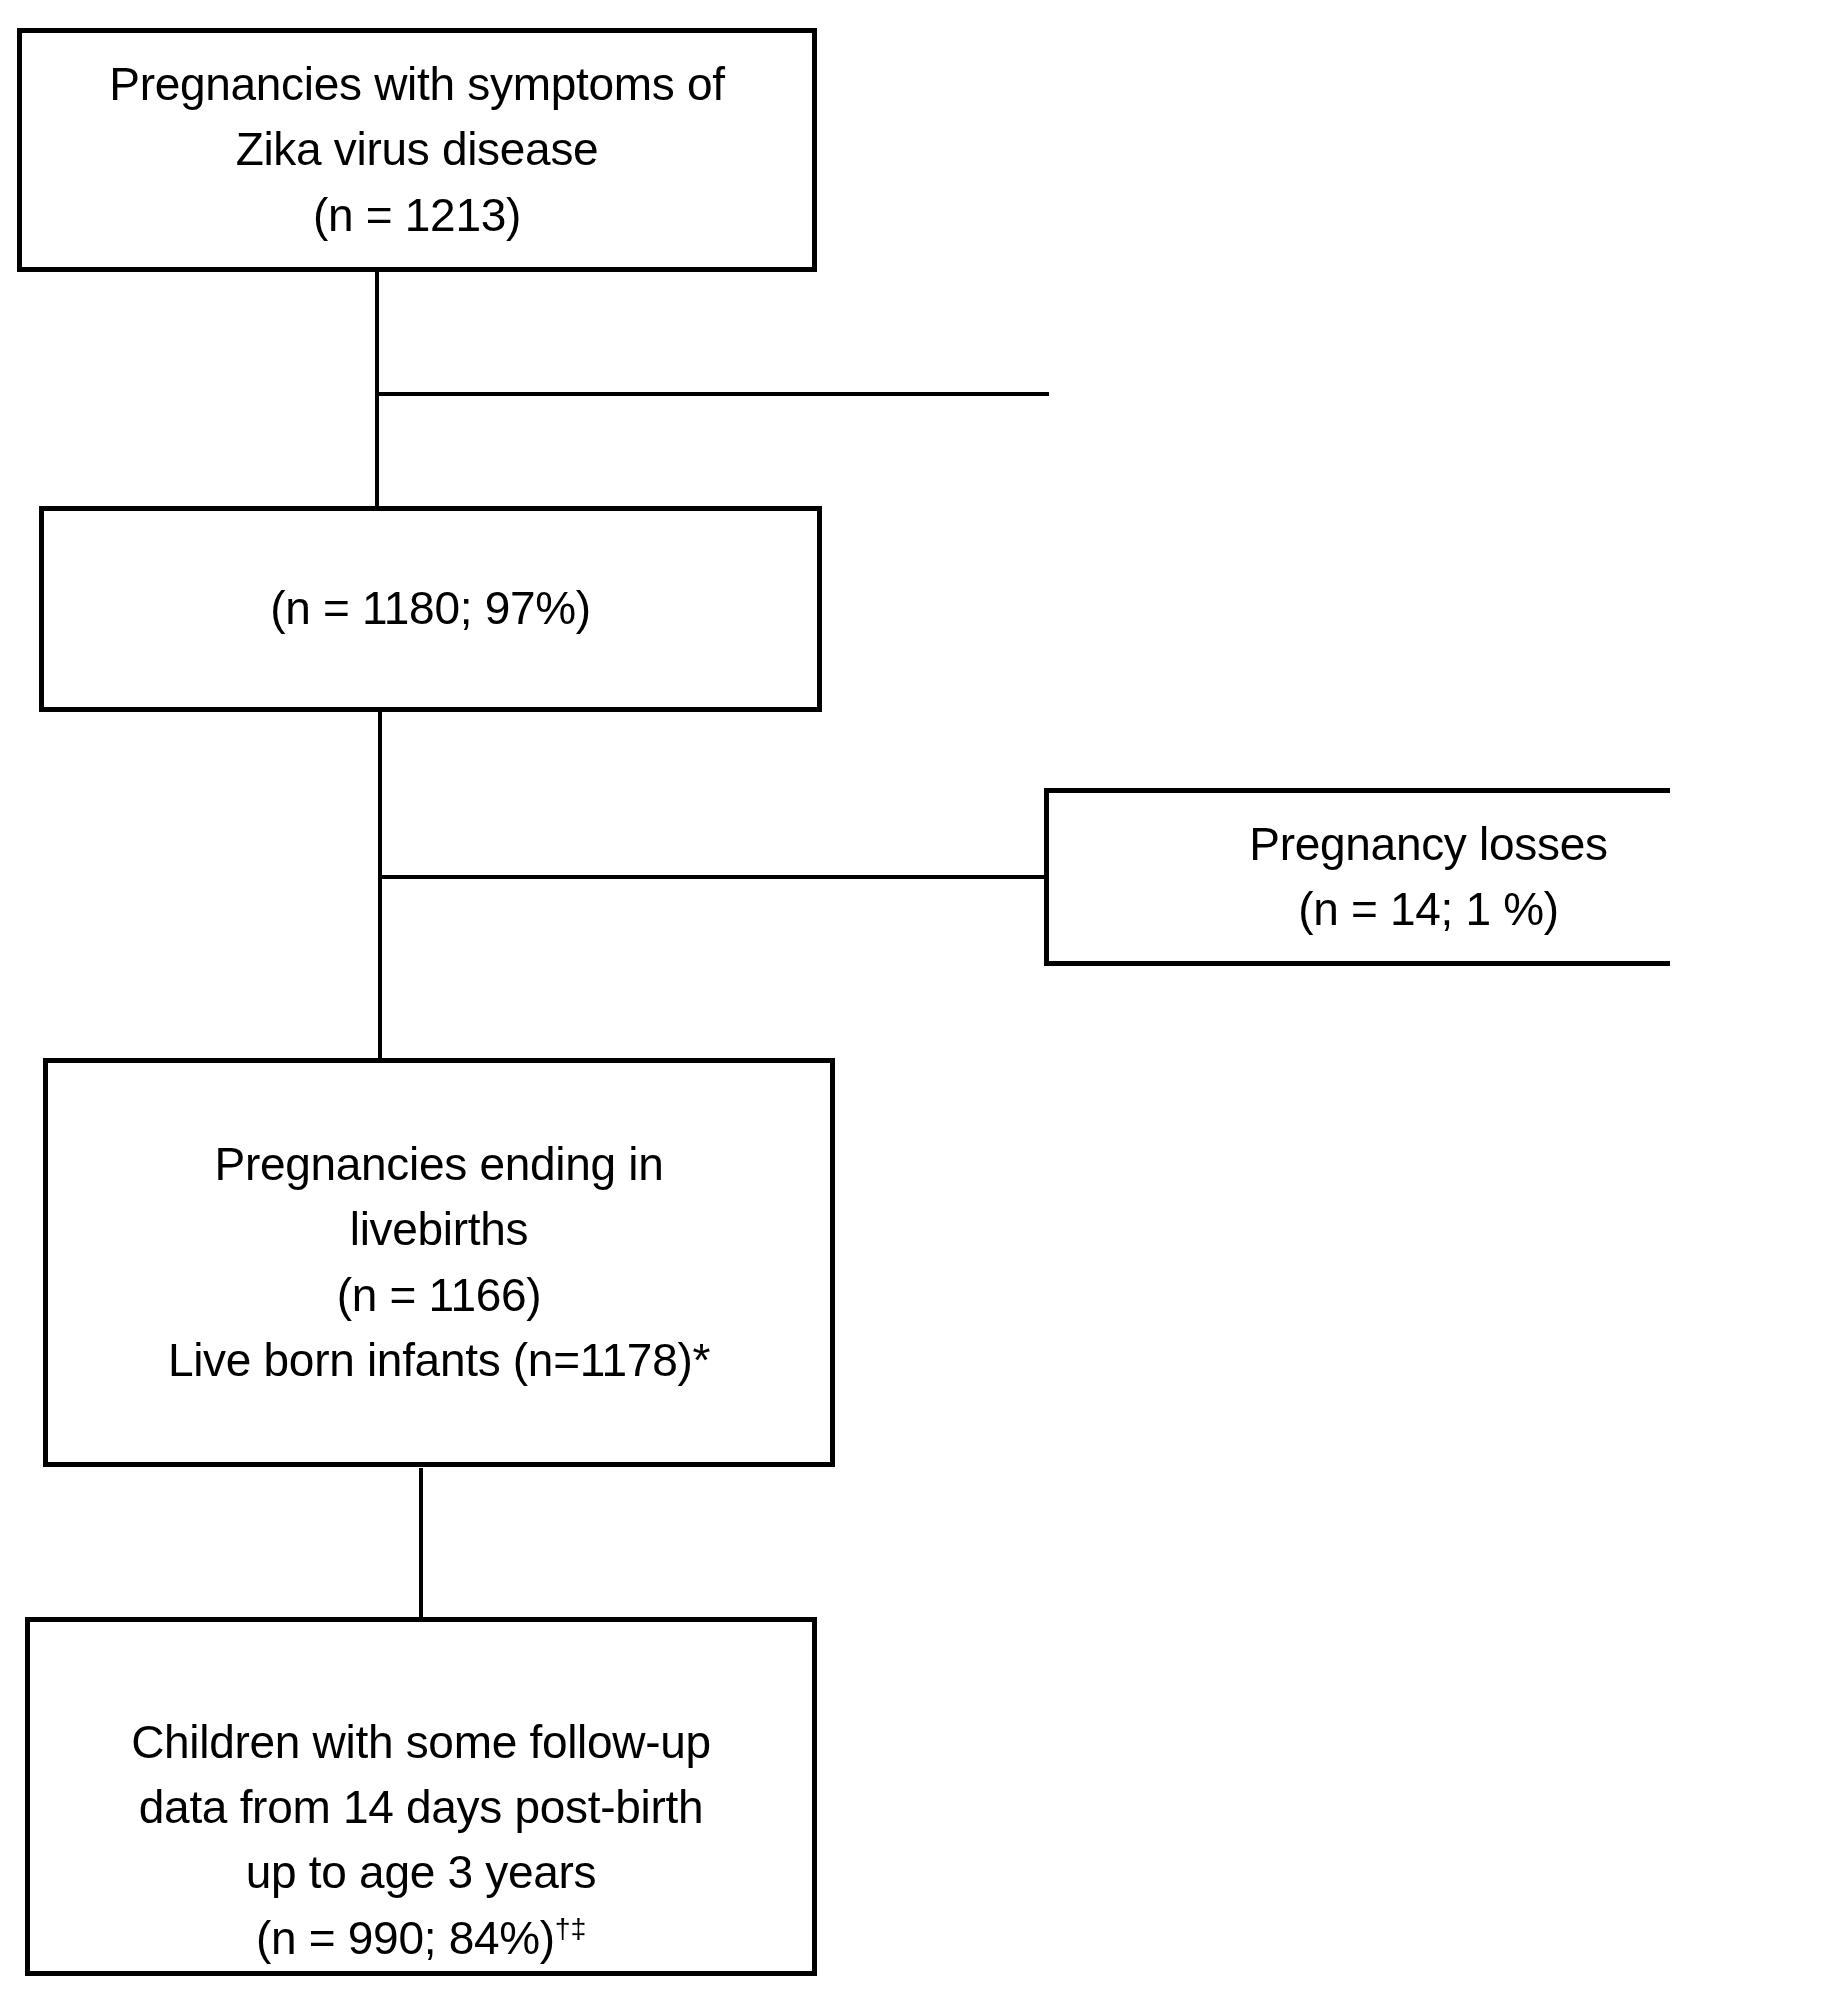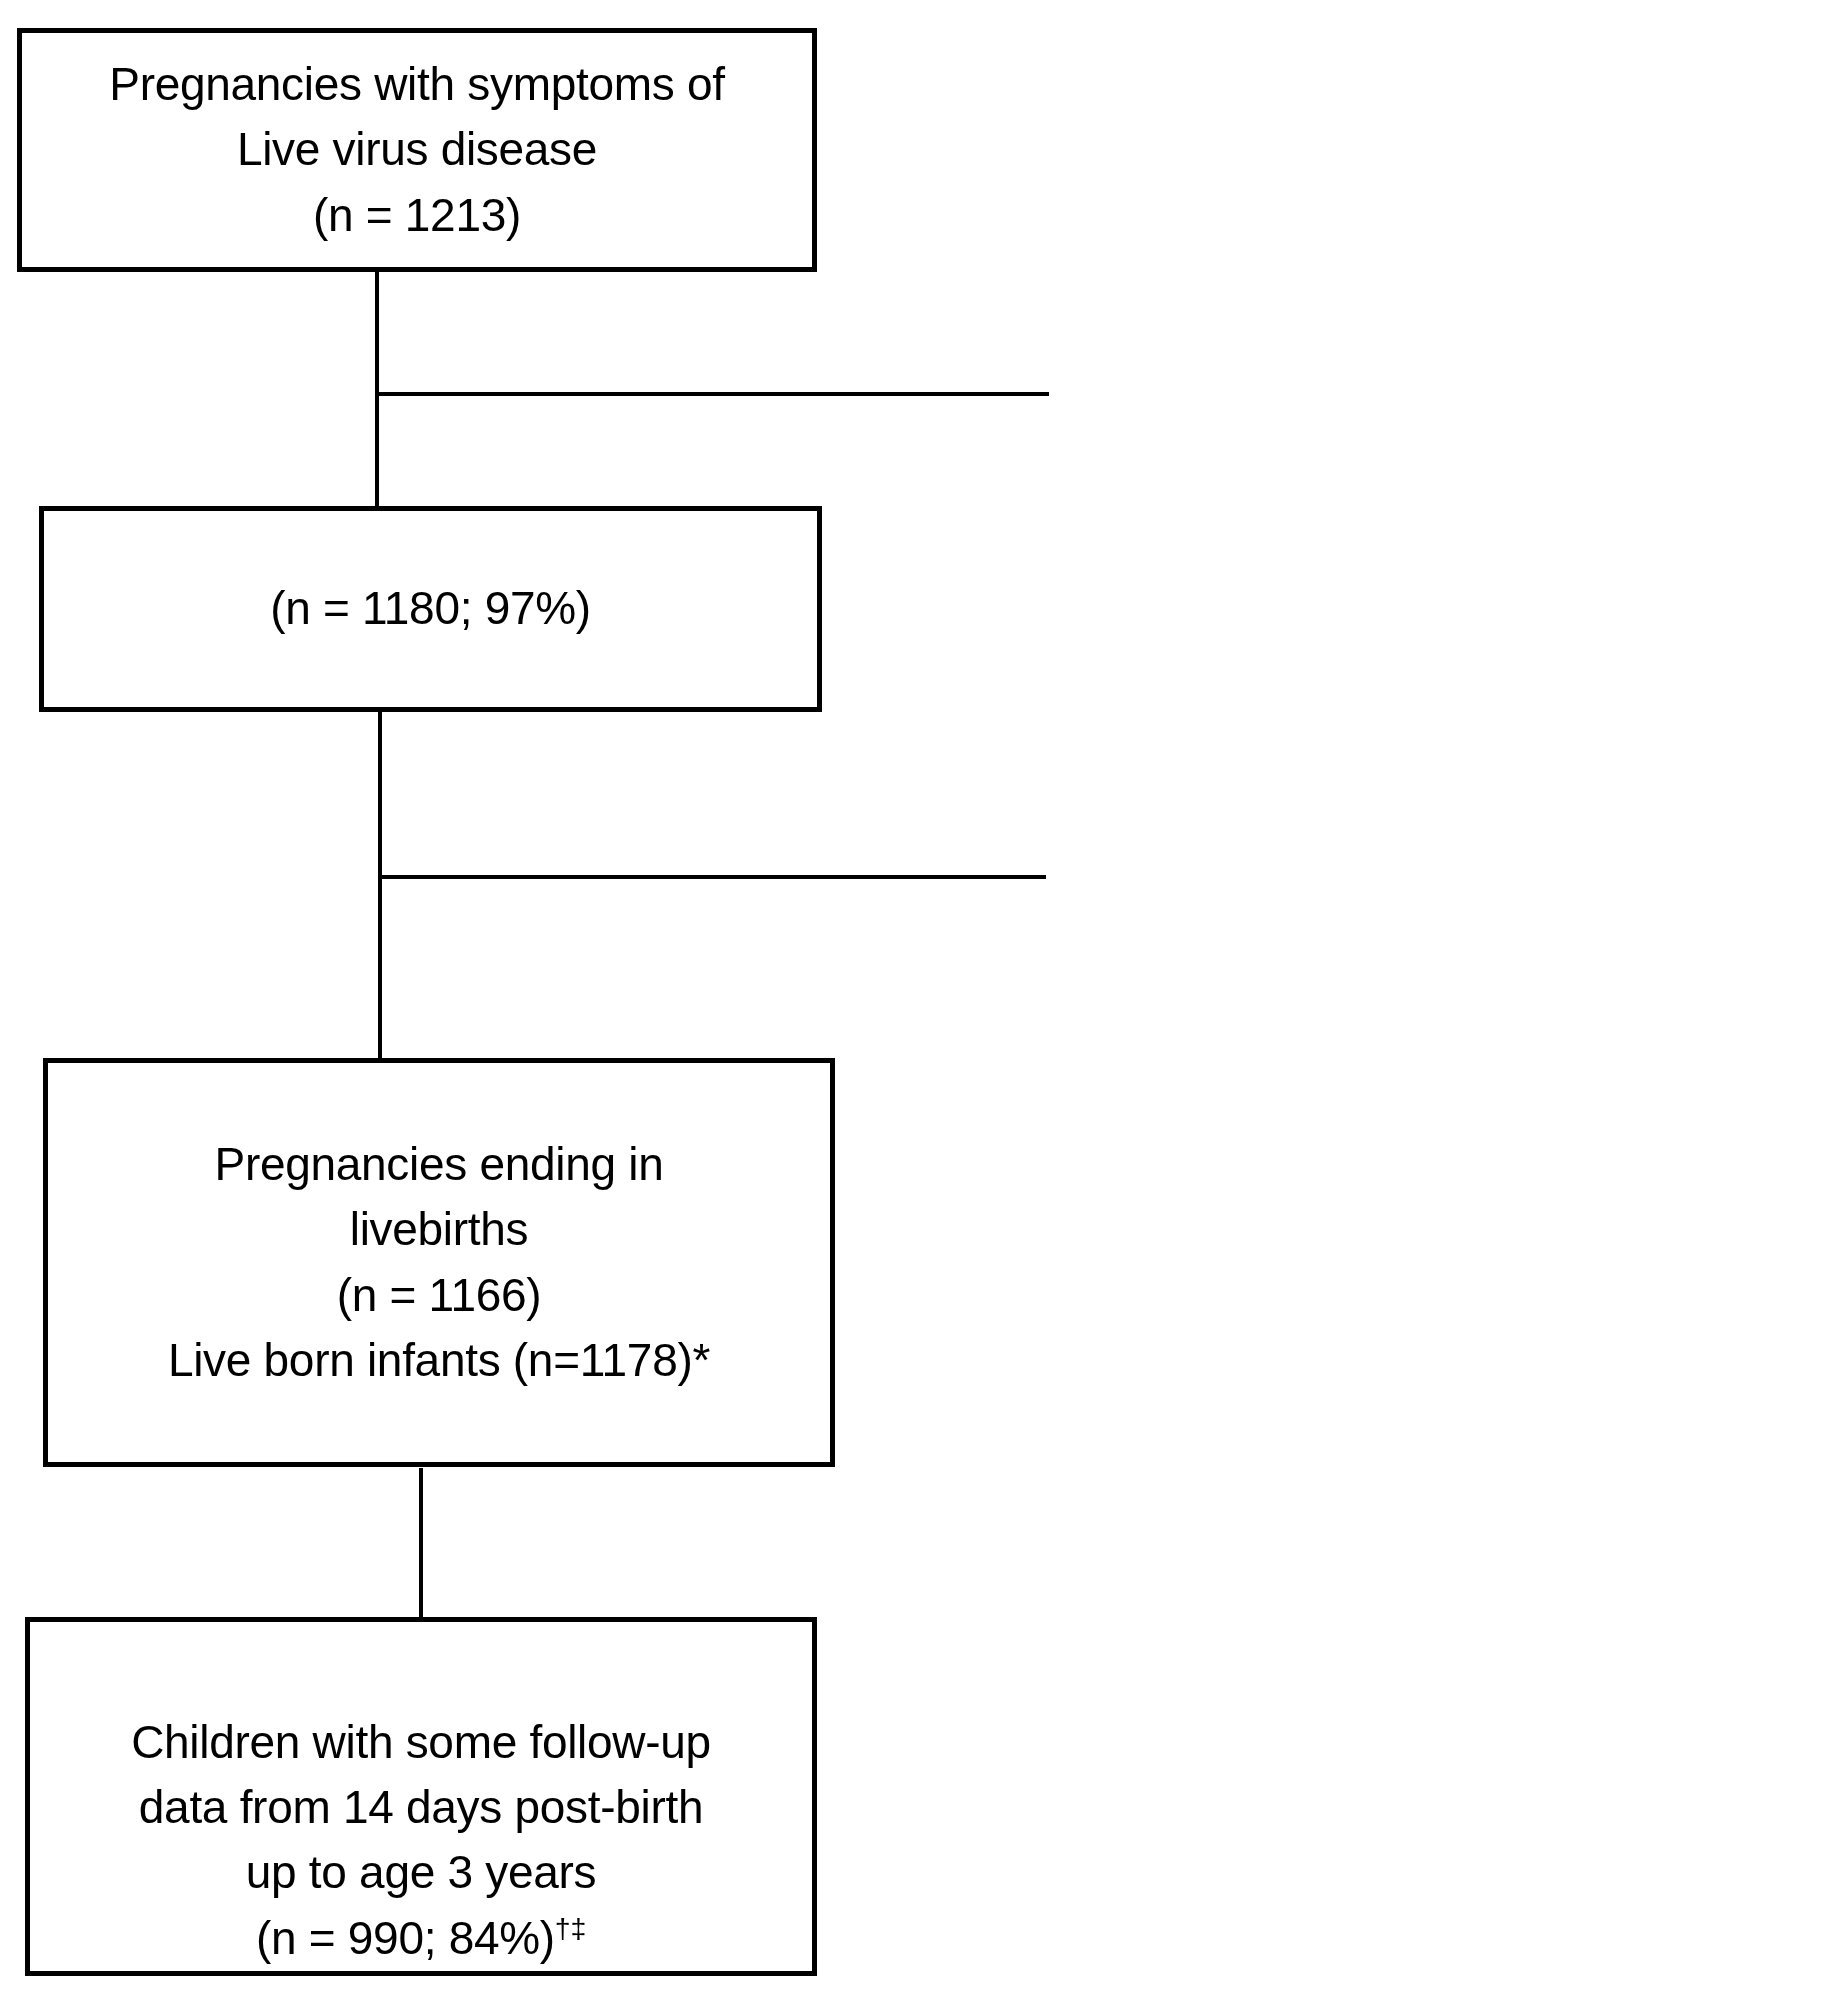--- a/index.html
+++ b/index.html
@@ -73,29 +73,33 @@
   <div class="connector v-line" style="left:378px; top:712px; height:167px;"></div>
 
   <div class="connector h-line" style="left:378px; top:875px; width:668px;"></div>
 
   <div class="connector v-line" style="left:378px; top:875px; height:185px;"></div>
 
   <div class="connector v-line" style="left:419px; top:1468px; height:152px;"></div>
 
   <div class="node" id="node-symptoms">
     <span class="ln">Pregnancies with symptoms of</span>
-    <span class="ln">Live virus disease</span>
+    <span class="ln">Zika virus disease</span>
     <span class="ln">(n = 1213)</span>
   </div>
 
 
   <div class="node" id="node-outcome">
     <span class="ln">(n = 1180; 97%)</span>
   </div>
 
+  <div class="node" id="node-losses">
+    <span class="ln">Pregnancy losses</span>
+    <span class="ln">(n = 14; 1 %)</span>
+  </div>
 
   <div class="node" id="node-livebirths">
     <span class="ln">Pregnancies ending in</span>
     <span class="ln">livebirths</span>
     <span class="ln">(n = 1166)</span>
     <span class="ln">Live born infants (n=1178)*</span>
   </div>
 
   <div class="node" id="node-followup">
     <span class="ln">Children with some follow-up</span>

